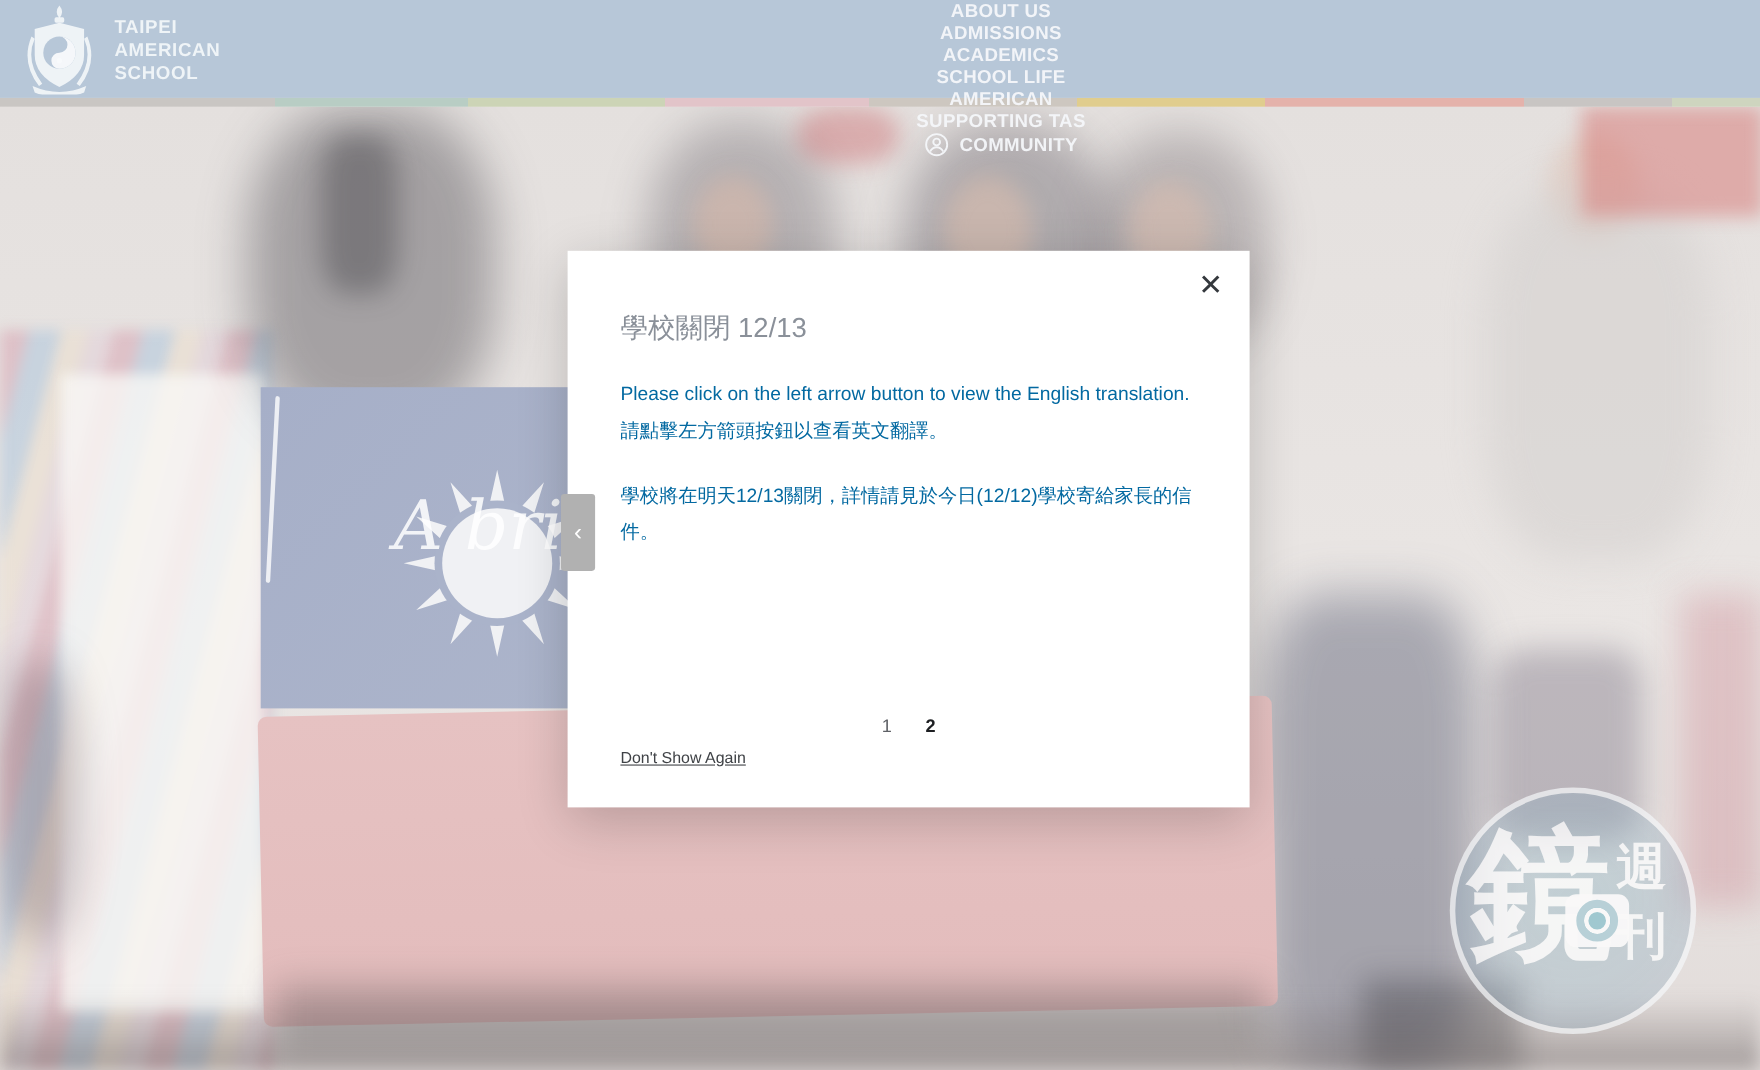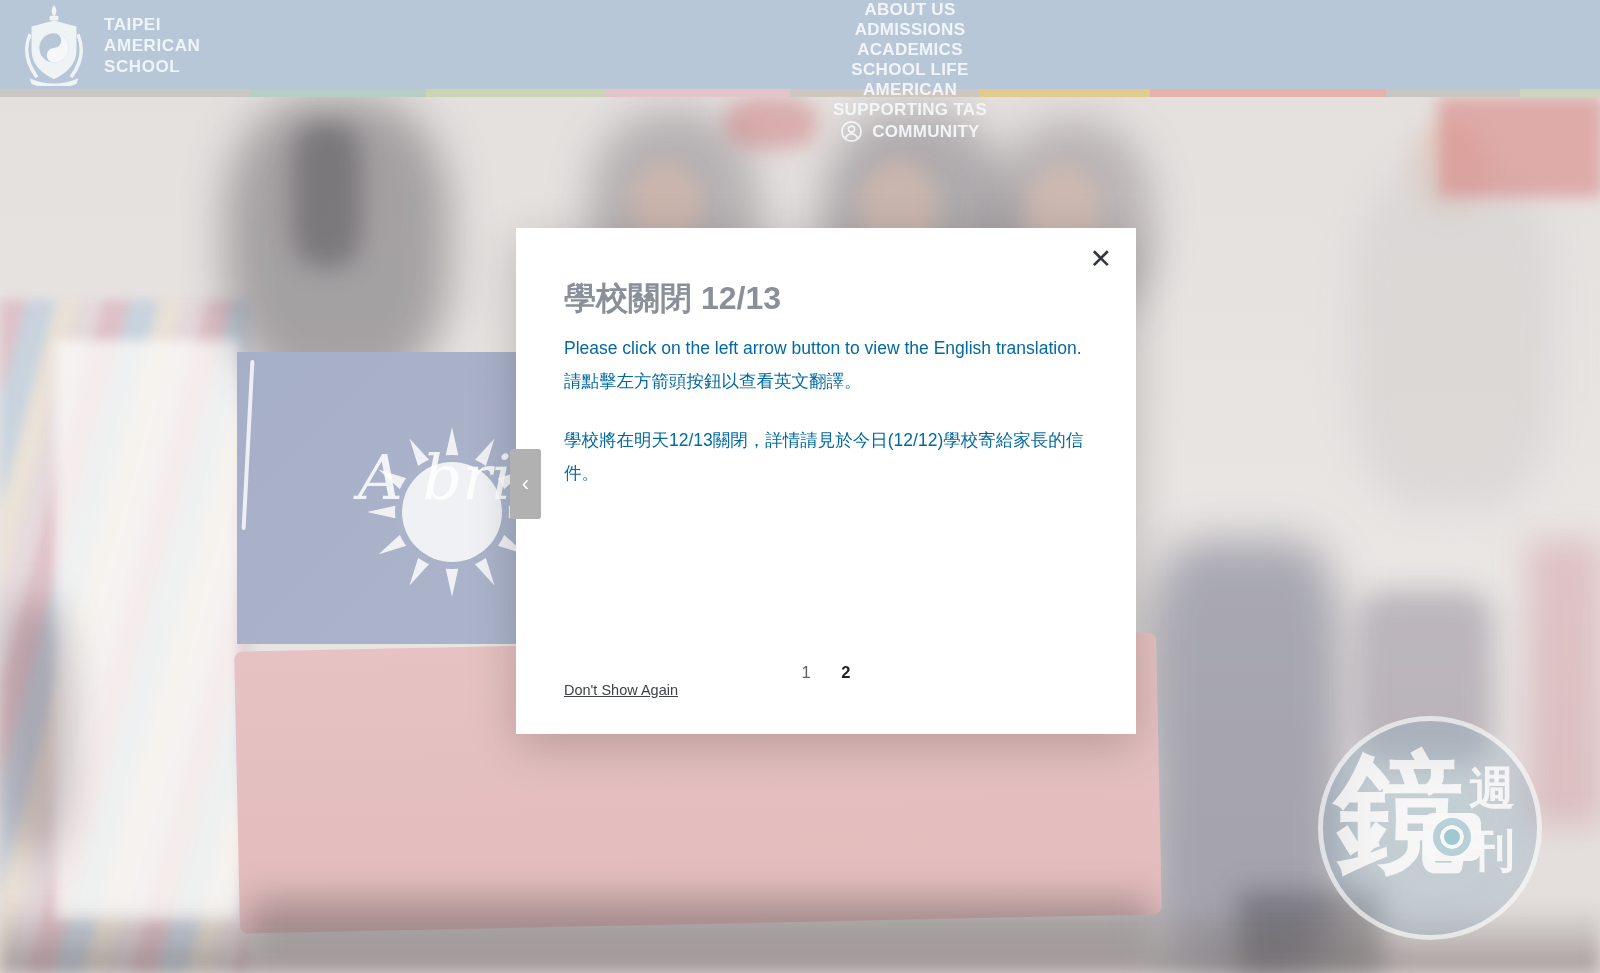--- a/index.html
+++ b/index.html
@@ -57,26 +57,26 @@
   .fringe { position:absolute; left:246px; top:263px; width:4px; height:170px; background:rgba(255,255,255,.8); transform:rotate(3deg); border-radius:2px; }
 
   .tagline { position:absolute; font-family:"DejaVu Serif","Liberation Serif",serif; font-style:italic; font-size:62px; color:rgba(255,255,255,0.85); z-index:5; }
   .tagline-left { left:358px; top:344px; }
   .tagline-right { left:1146px; top:344px; }
 
   
   .modal { position:absolute; left:516px; top:228px; width:620px; height:506px; background:#ffffff; z-index:50;
     box-shadow:0 12px 45px rgba(0,0,0,0.2); padding:50px 48px 0 48px; }
   .modal-close { position:absolute; top:18px; right:24px; font-size:27px; color:#34383d; cursor:pointer; line-height:1; font-weight:bold; }
-  .modal-title { font-size:32px; line-height:40px; color:#8a9099; font-weight:700; margin-bottom:14px; }
+  .modal-title { font-size:25px; line-height:40px; color:#8a9099; font-weight:400; margin-bottom:24px; }
   .modal-p { font-size:17.5px; line-height:33px; color:#0369a1; margin-bottom:26px; }
   .modal-p.bold { font-weight:normal; }
   .prev-btn { position:absolute; left:-6px; top:221px; width:31px; height:70px; background:#b1b1b1; border-radius:3px;
     display:flex; align-items:center; justify-content:center; color:#ffffff; font-size:22px; cursor:pointer; }
-  .pager { position:absolute; left:0; right:0; bottom:52px; text-align:center; font-size:16.5px; }
+  .pager { position:absolute; left:0; right:0; bottom:64px; text-align:center; font-size:16.5px; }
   .pager span { margin:0 13px; cursor:pointer; }
   .page-1 { color:#5f6166; }
   .page-2 { color:#1d1f22; font-weight:bold; }
   .dont-show { position:absolute; left:48px; bottom:36px; font-size:14.5px; color:#3f4246; text-decoration:underline; cursor:pointer; }
 
   
   .watermark { position:absolute; left:1318px; top:716px; width:224px; height:224px; border-radius:50%; z-index:60; opacity:0.8;
     border:5px solid rgba(255,255,255,0.8);
     background:radial-gradient(circle at 50% 45%, rgba(140,182,196,0.5), rgba(148,168,190,0.42)); }
   .wm-main { position:absolute; left:12px; top:26px; font-size:132px; line-height:1; font-weight:bold; color:rgba(255,255,255,0.92); }

